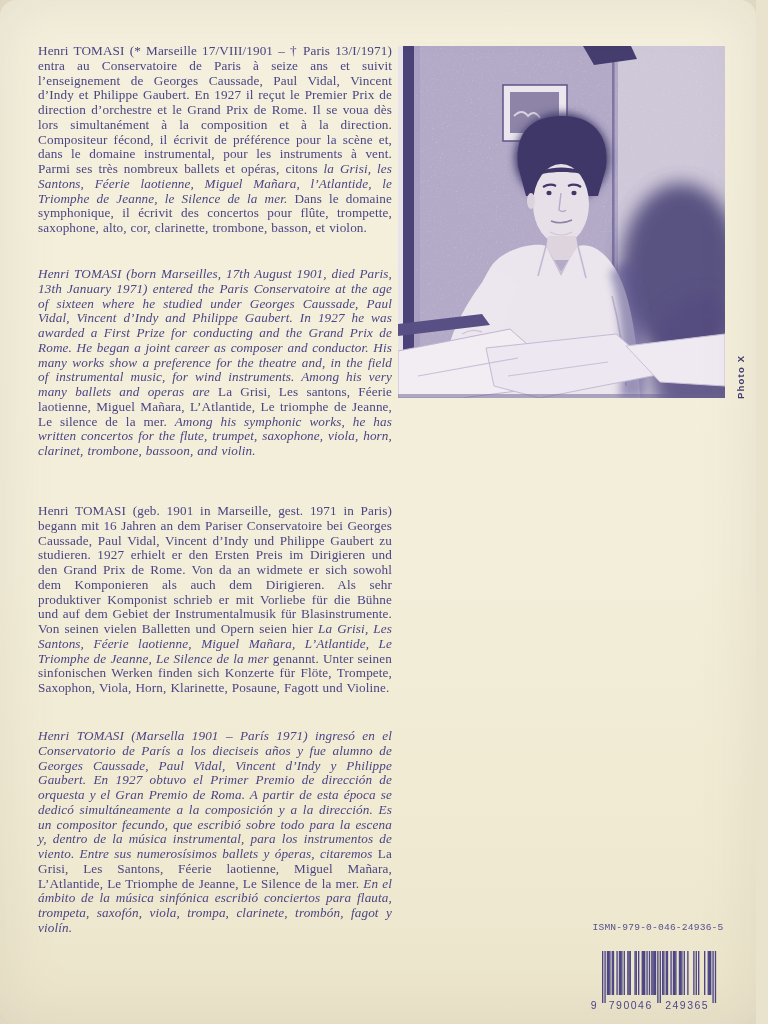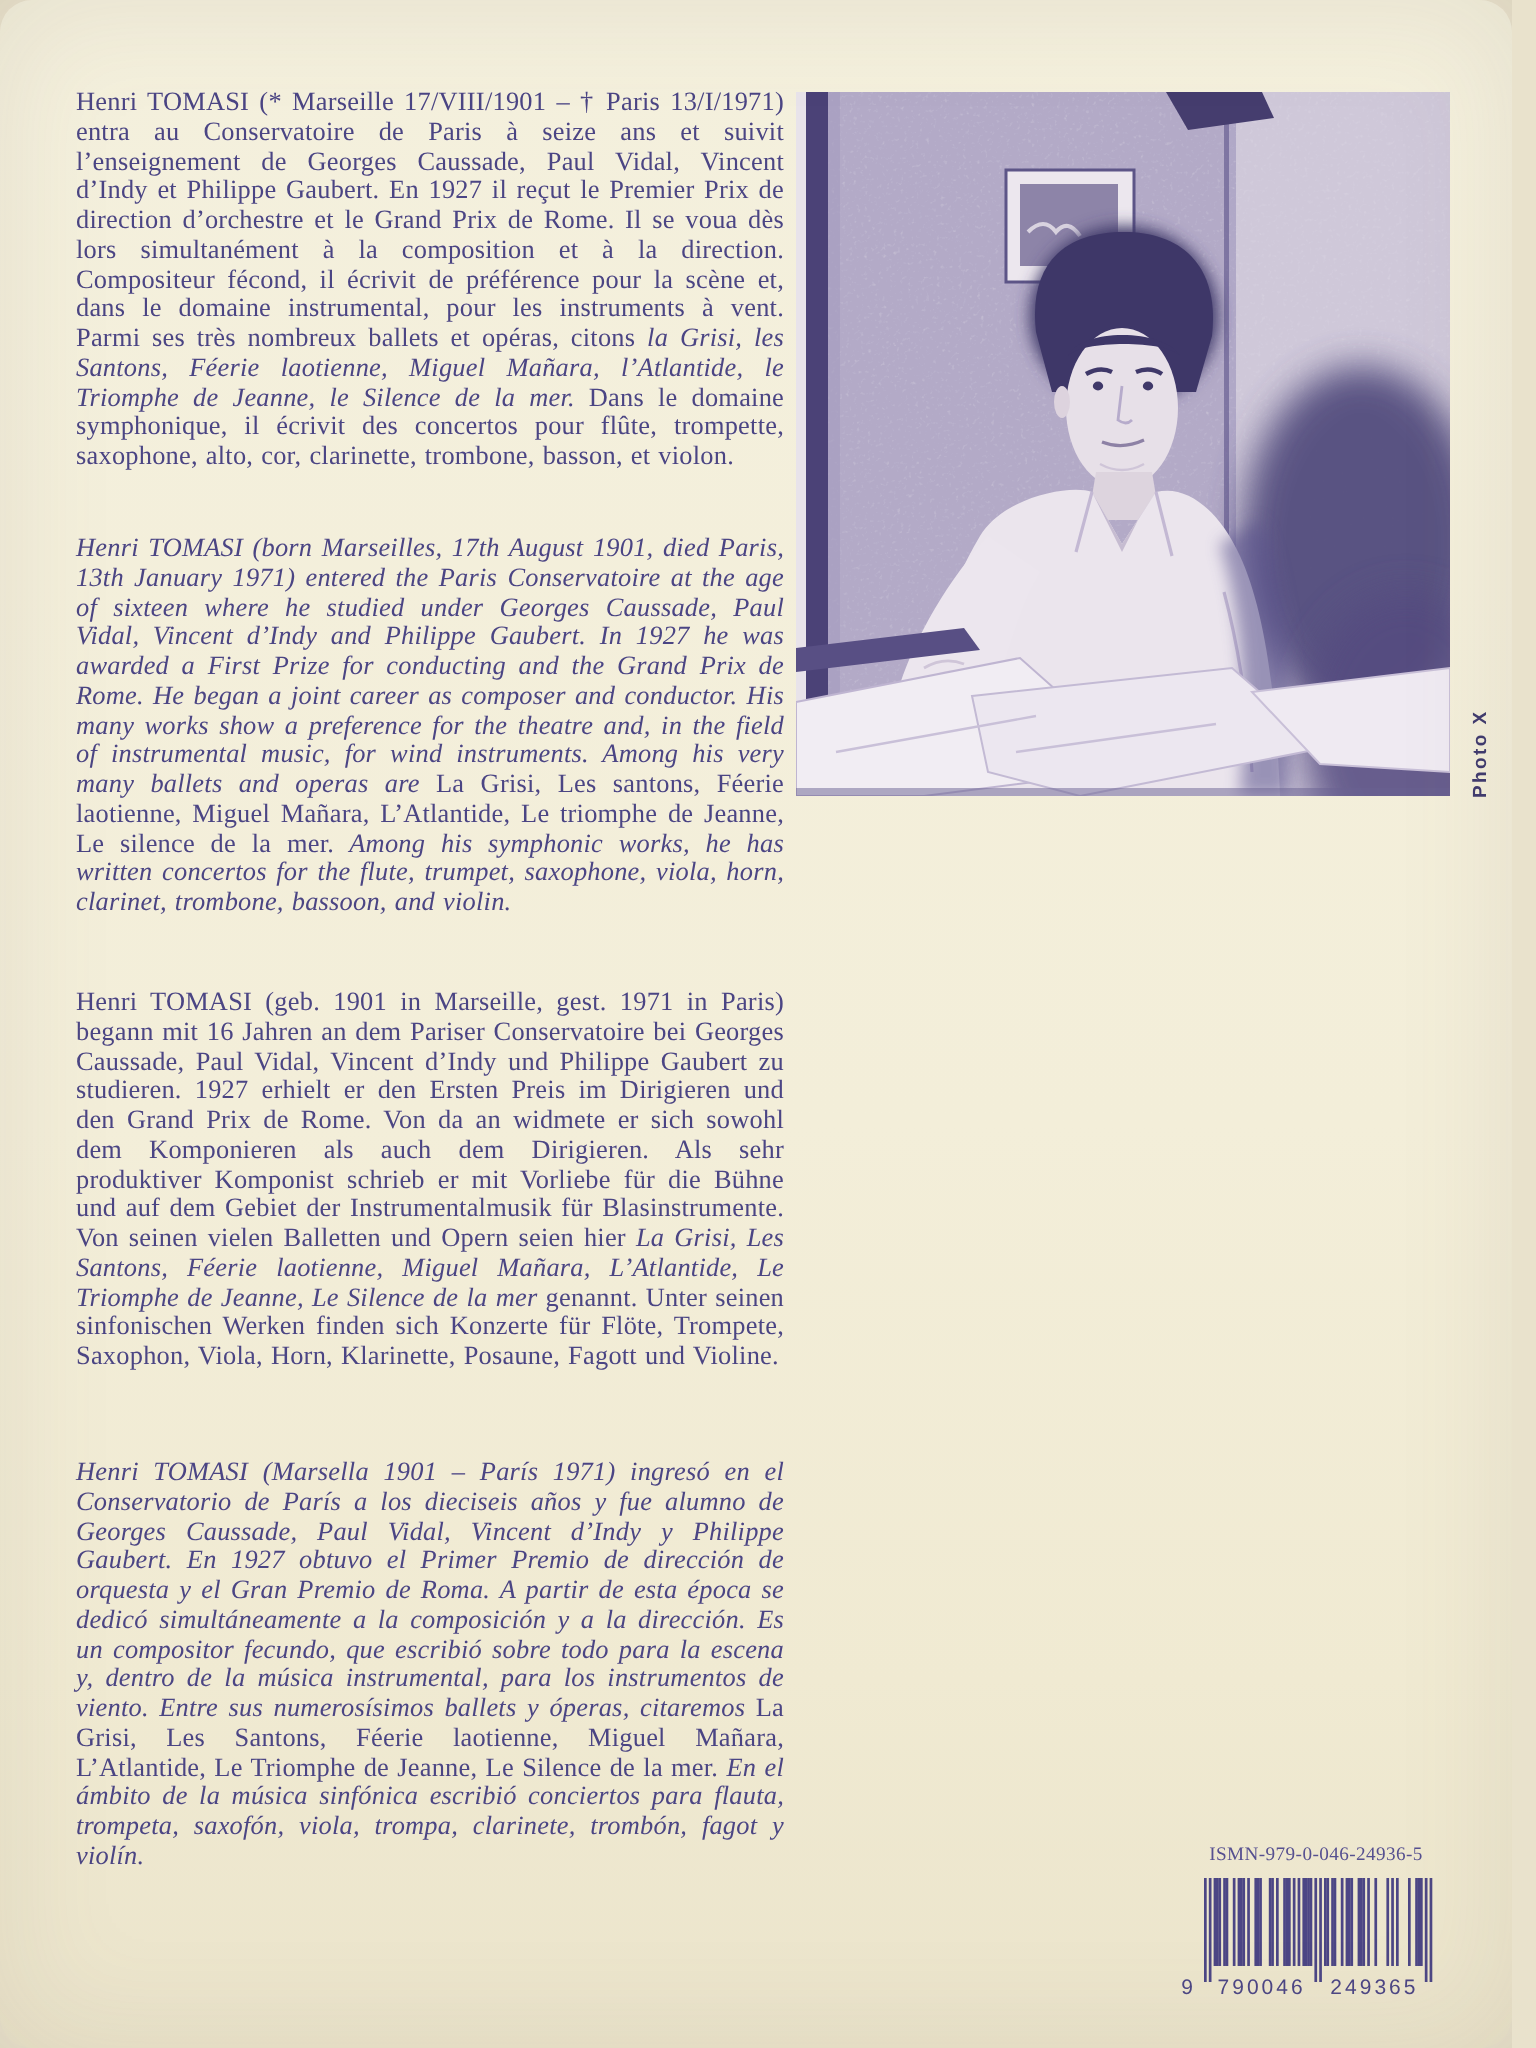--- a/index.html
+++ b/index.html
@@ -18,40 +18,40 @@
   .bio{position:absolute;left:38px;width:354px;}
   .para{
     position:absolute;left:0;width:354px;
     color:#4b4584;font-size:13.2px;line-height:14.75px;
     text-align:justify;letter-spacing:.12px;word-spacing:.6px;
   }
   .para em{font-style:italic;}
   .para .rm{font-style:normal;}
   .p-fr{top:0px;}   
   .p-en{top:223px;}
-  .p-de{top:450px;}
+  .p-de{top:460px;}
   .p-es{top:685px;}
   
   .photo{
     position:absolute;left:398px;top:46px;width:327px;height:352px;
     overflow:hidden;
   }
   .photo svg{display:block;}
   .photo-credit{
     position:absolute;left:735px;top:399px;
     transform-origin:0 0;transform:rotate(-90deg);
     font-family:"Liberation Sans",sans-serif;
     font-weight:bold;font-size:9.5px;letter-spacing:1.2px;
     color:#3f3a6e;white-space:nowrap;
   }
   
   .barcode-block{position:absolute;left:588px;top:922px;width:140px;text-align:center;}
   .ismn{
-    font-family:Liberation Serif, serif;font-size:9.6px;
-    color:#565090;letter-spacing:.2px;white-space:nowrap;margin-bottom:4px;
+    font-family:Liberation Mono, monospace;font-size:9.6px;
+    color:#565090;letter-spacing:.2px;white-space:nowrap;margin-bottom:16px;
   }
   .barcode-svg text{
     font-family:"Liberation Sans",sans-serif;font-size:10.5px;fill:#4c4685;
   }
 </style>
 </head>
 <body>
 
 <div class="page">
 

